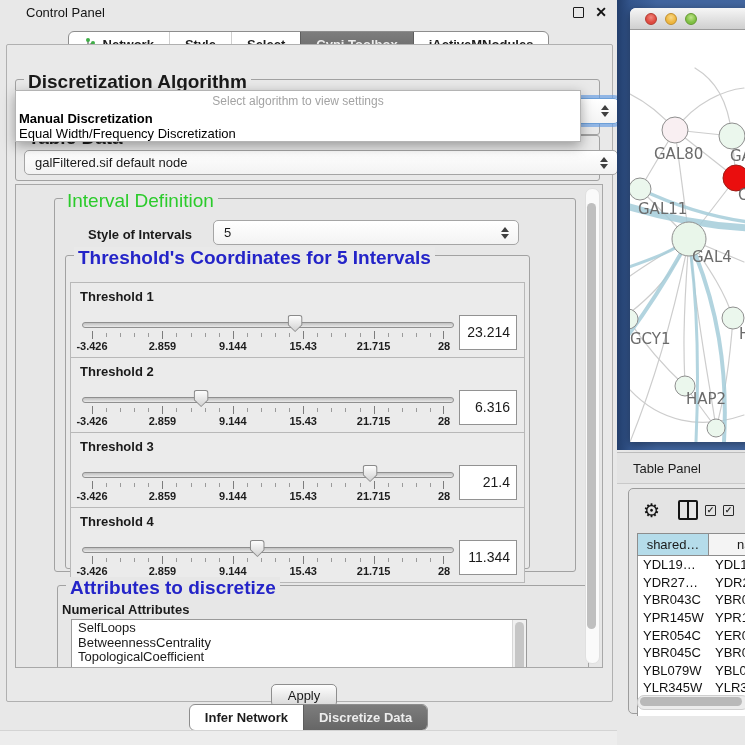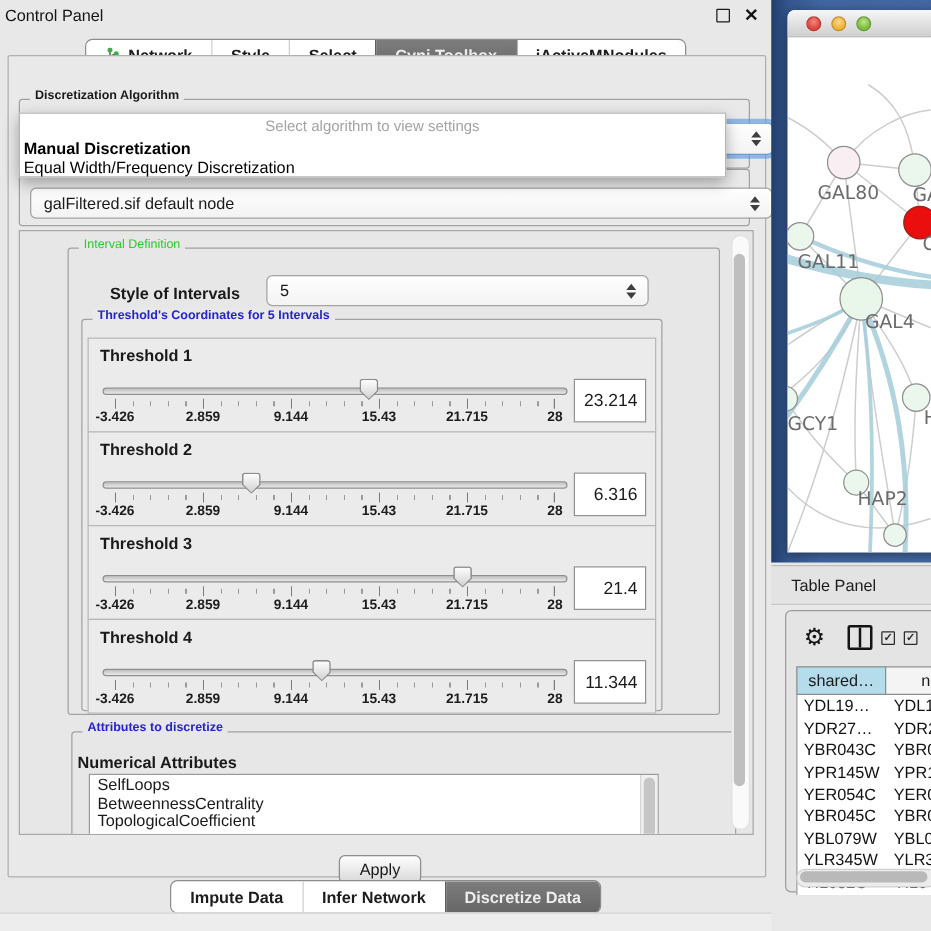--- a/index.html
+++ b/index.html
@@ -2,36 +2,36 @@
 <html><head>
 <meta charset="utf-8">
 <style>
   html,body{margin:0;padding:0;}
   body{font-family:"Liberation Sans",sans-serif;-webkit-font-smoothing:antialiased;}
   #root{position:relative;width:745px;height:745px;background:#e8e8e8;overflow:hidden;font-size:13px;color:#1a1a1a;}
 
   
   #control-panel{position:absolute;left:0;top:0;width:617px;height:745px;background:#e8e8e8;}
   .titlebar{position:absolute;left:0;top:0;right:0;height:24px;display:flex;align-items:center;}
-  .titlebar .tb-title{margin-left:4px;font-size:13px;color:#141414;}
+  .titlebar .tb-title{margin-left:26px;font-size:13px;color:#141414;}
   .tb-icons{position:absolute;right:10px;top:0;height:24px;display:flex;align-items:center;gap:11px;}
   .float-ic{width:9px;height:9px;border:1.5px solid #1b1b1b;border-radius:1px;}
   .close-ic{font-size:14px;font-weight:900;color:#111;line-height:1;}
 
   .seg-bar{position:absolute;left:0;right:0;display:flex;justify-content:center;}
   .seg-control{display:inline-flex;align-items:stretch;background:#fff;border:1px solid #8d8d8d;border-radius:6px;overflow:hidden;height:25px;box-shadow:inset 0 1px 0 rgba(255,255,255,.9),0 1px 0 rgba(255,255,255,.6);}
   .seg{display:flex;align-items:center;gap:6px;padding:0 15px;font-size:13px;font-weight:700;color:#1c1c1c;border-left:1px solid #cfcfcf;white-space:nowrap;}
   .seg:first-child{border-left:none;}
   .seg.active{background:linear-gradient(#7d7d7d,#666);color:#ededed;border-left-color:#5e5e5e;}
   .seg.active + .seg{border-left-color:#5e5e5e;}
 
   #outer-panel{position:absolute;left:6px;top:44px;width:605px;height:656px;border:1px solid #b0b0b0;border-radius:2px;background:#e9e9e9;}
 
   .group{position:absolute;border:1px solid #a2a2a2;border-radius:3px;}
-  .group-title{position:absolute;top:-9px;left:8px;background:#e9e9e9;padding:0 4px;font-size:10px;font-weight:700;white-space:nowrap;}
+  .group-title{position:absolute;top:-9px;left:8px;background:#e9e9e9;padding:0 4px;font-size:19px;font-weight:700;white-space:nowrap;}
   .gt-green{color:#2bcb2b;font-weight:400;background:#e7e7e7;}
   .gt-blue{color:#2424c8;background:#e7e7e7;}
 
   .combo{position:absolute;background:linear-gradient(#ffffff,#f3f3f3);border:1px solid #a5a5a5;border-radius:5px;font-size:13px;display:flex;align-items:center;padding:0 24px 0 10px;}
   .spinner{position:absolute;right:9px;top:50%;transform:translateY(-50%);display:flex;flex-direction:column;gap:2px;}
   .spin-up{width:0;height:0;border-left:4px solid transparent;border-right:4px solid transparent;border-bottom:5px solid #3f3f3f;}
   .spin-down{width:0;height:0;border-left:4px solid transparent;border-right:4px solid transparent;border-top:5px solid #3f3f3f;}
   .combo.focused{box-shadow:0 0 0 3px rgba(98,155,227,.65);border-color:#6b9fd8;}
 
   
@@ -45,21 +45,21 @@
   .v-scrollbar{position:absolute;top:3px;bottom:3px;right:2px;width:13px;background:#fafafa;border:1px solid #e0e0e0;border-radius:7px;}
   .v-thumb{position:absolute;left:1px;width:9px;border-radius:5px;background:#bfbfbf;}
 
   
   #interval-group{left:38px;top:13px;width:520px;height:372px;background:#e7e7e7;}
   #num-intervals-label{position:absolute;left:33px;top:28px;font-weight:700;font-size:13px;}
   #num-intervals-combo{left:158px;top:21px;width:270px;height:23px;}
   #thresholds-group{left:10px;top:56px;width:463px;height:312px;background:#e9e9e9;}
   #threshold-list{position:absolute;left:4px;right:4px;top:10px;}
   .th-box{position:relative;height:74px;border:1px solid #b8b8b8;background:#ebebeb;margin-top:-1px;}
-  .th-box:first-child{margin-top:4px;padding-left:35px;}
+  .th-box:first-child{margin-top:16px;padding-left:35px;}
   .th-label{position:absolute;left:9px;top:6px;font-weight:700;font-size:13px;}
   .slider-row{position:absolute;left:9px;right:68px;top:30px;height:42px;}
   .track{position:absolute;left:2px;right:2px;top:9px;height:4px;border:1px solid #8f8f8f;border-radius:3px;background:linear-gradient(#c0c0c0,#e9e9e9);}
   .thumb-zone{position:absolute;left:12px;right:12px;top:2px;height:17px;}
   .thumb{position:absolute;transform:translateX(-50%);width:15px;height:17px;background:#8a8a8a;border-radius:3px 3px 0 0;clip-path:polygon(0 0,100% 0,100% 58%,50% 100%,0 58%);}
   .thumb i{position:absolute;inset:1px;display:block;background:linear-gradient(#fdfdfd,#d2d2d2);border-radius:2px 2px 0 0;clip-path:polygon(0 0,100% 0,100% 56%,50% 100%,0 56%);}
   .ticks{position:absolute;left:12px;right:12px;top:18px;height:8px;}
   .ticks .minor{position:absolute;left:0;right:0;top:2px;height:4px;background:repeating-linear-gradient(to right,#9a9a9a 0 1px,transparent 1px 4%);}
   .ticks .major{position:absolute;left:0;right:0;top:0;height:8px;background:repeating-linear-gradient(to right,#7c7c7c 0 1px,transparent 1px 20%);}
   .ticks::after{content:"";position:absolute;right:0;top:0;width:1px;height:8px;background:#7c7c7c;}
@@ -326,23 +326,20 @@
         <div class="v-scrollbar">
           <div class="v-thumb" style="top:14px;height:426px;"></div>
         </div>
       </div>
 
       <div id="apply-btn">Apply</div>
     </div>
 
     <div class="seg-bar" style="top:704px;">
       <div class="seg-control">
-        <div class="seg">
-            <span>Impute Data</span>
-          </div>
         <div class="seg">
             <span>Infer Network</span>
           </div>
         <div class="seg active">
             <span>Discretize Data</span>
           </div>
       </div>
     </div>
 
     <div class="bottom-strip"></div>

